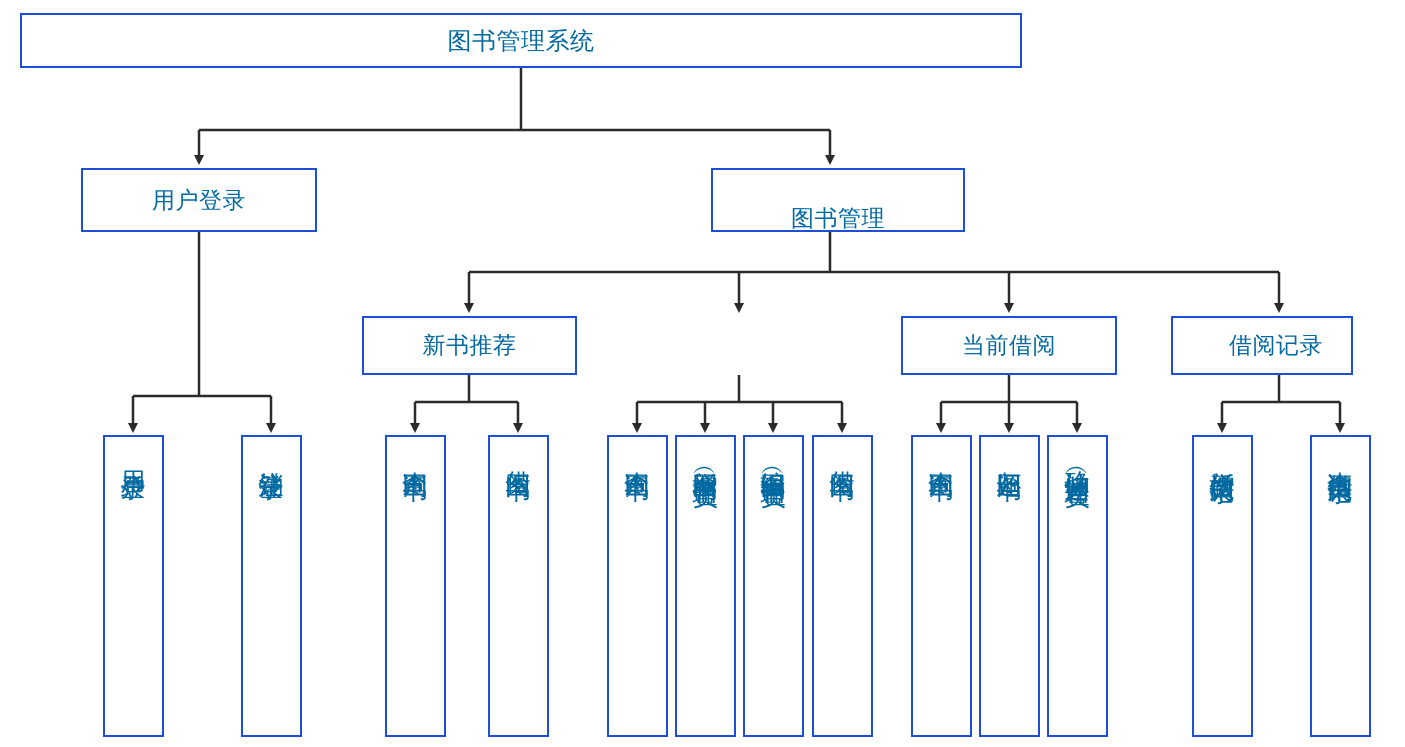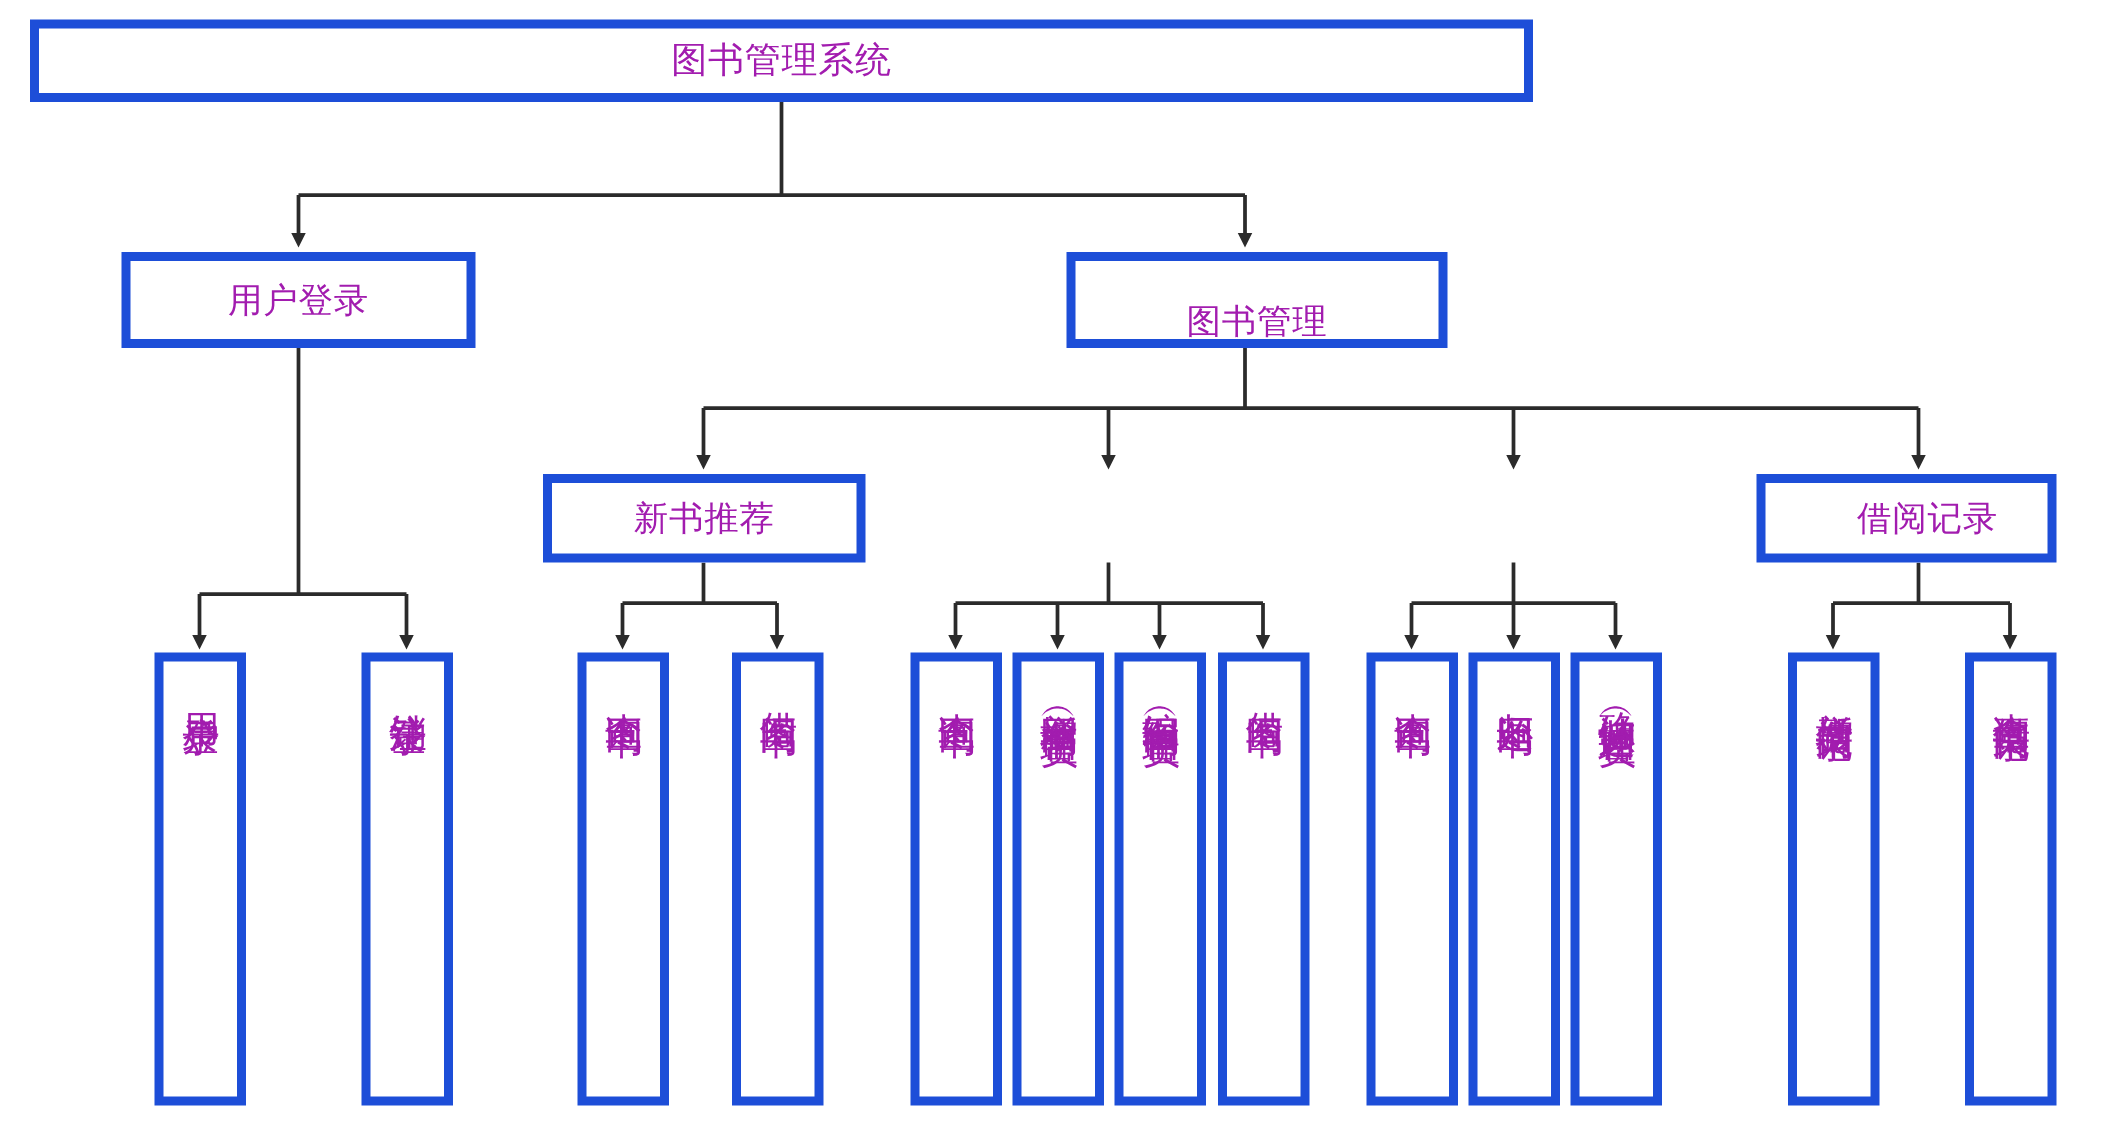--- a/index.html
+++ b/index.html
@@ -22,26 +22,26 @@
     position: absolute;
     left: 0;
     top: 0;
     width: 1405px;
     height: 747px;
     pointer-events: none;
   }
   .node {
     position: absolute;
     box-sizing: border-box;
-    border: 6px solid #1d4ed8;
+    border: 2px solid #1d4ed8;
     background: #ffffff;
     display: flex;
     align-items: center;
     justify-content: center;
-    color: #a21caf;
+    color: #0369a1;
   }
   .node .label {
     display: block;
     text-align: center;
     line-height: 1.05;
     letter-spacing: 0.5px;
   }
   .node.horiz .label {
     writing-mode: horizontal-tb;
     font-size: 23px;
@@ -136,21 +136,24 @@
   <div class="node horiz" style="left:81px; top:168px; width:236px; height:64px;">
     <span class="label">用户登录</span>
   </div>
   <div class="node horiz" style="left:711px; top:168px; width:254px; height:64px;align-items:flex-end;">
     <span class="label">图书管理</span>
   </div>
 
   <div class="node horiz" style="left:362px; top:316px; width:215px; height:59px;">
     <span class="label">新书推荐</span>
   </div>
-  <div class="node horiz" style="left:1171px; top:316px; width:200px; height:59px;padding-left:28px;">
+  <div class="node horiz" style="left:901px; top:316px; width:216px; height:59px;">
+    <span class="label">当前借阅</span>
+  </div>
+  <div class="node horiz" style="left:1171px; top:316px; width:182px; height:59px;padding-left:28px;">
     <span class="label">借阅记录</span>
   </div>
 
   <div class="node vert" style="left:103px; top:435px; width:61px; height:302px;">
     <span class="label">用户登录</span>
   </div>
   <div class="node vert" style="left:241px; top:435px; width:61px; height:302px;">
     <span class="label">注销登录</span>
   </div>
 

